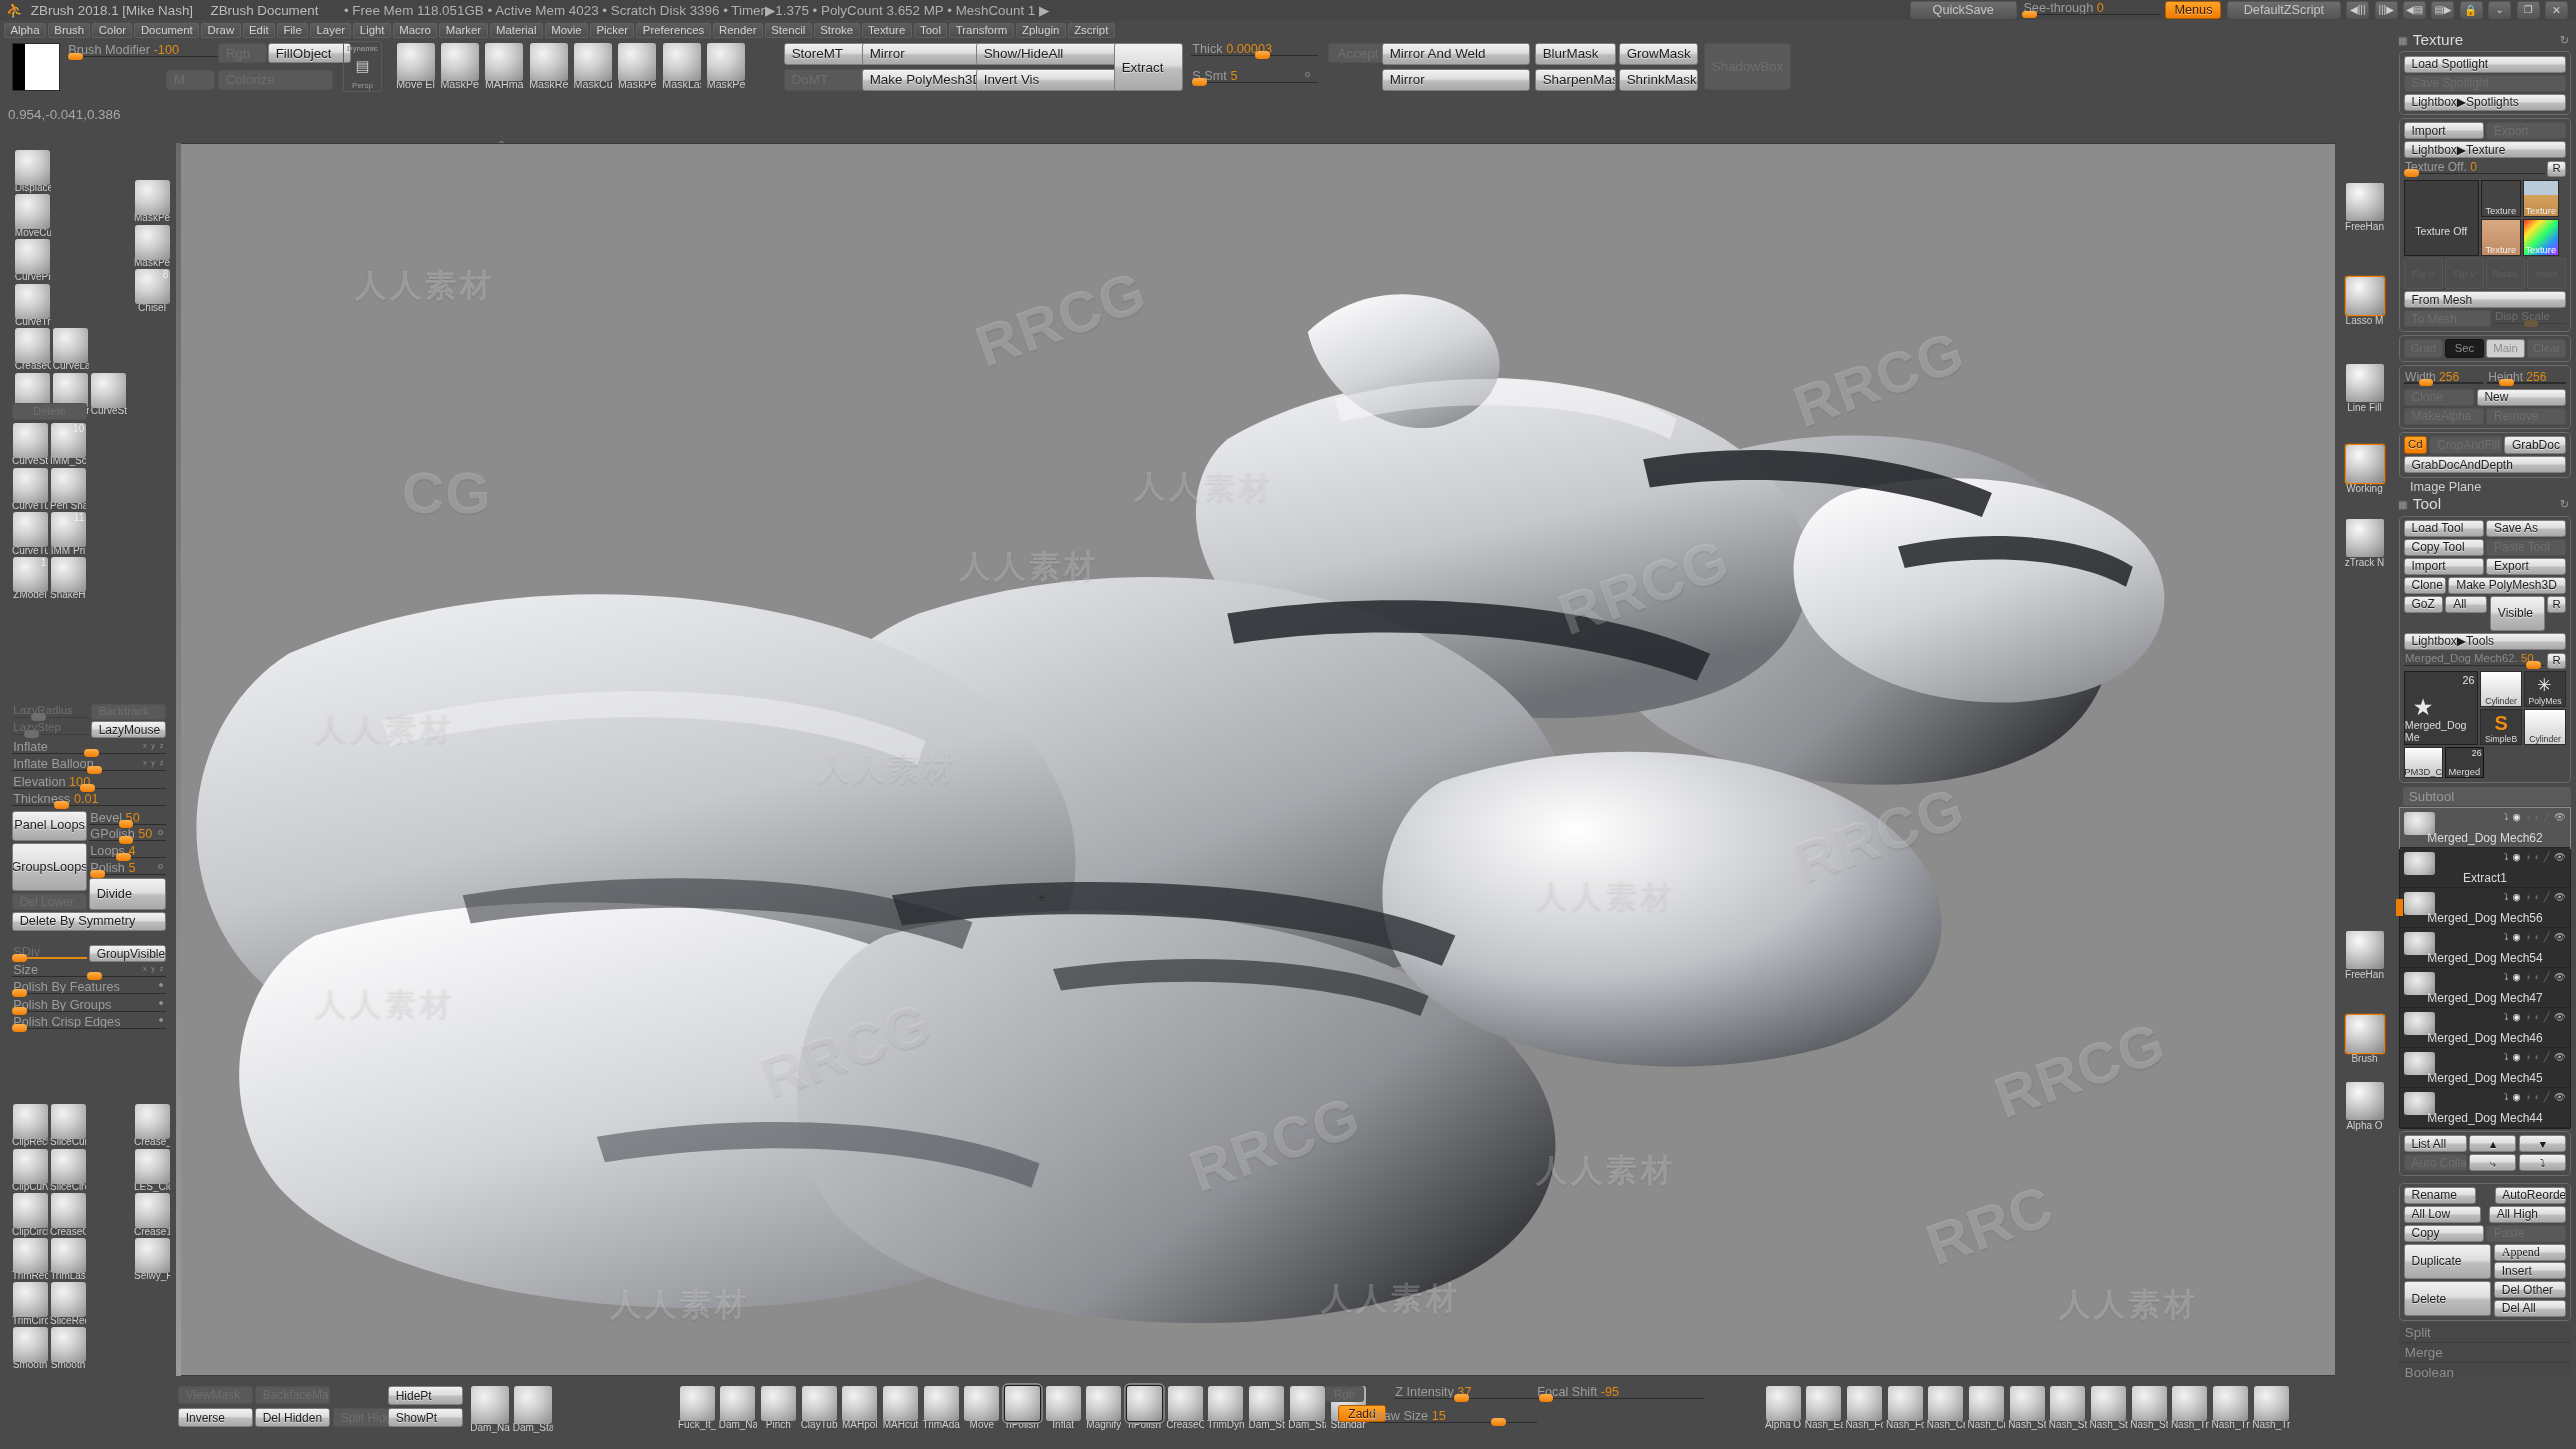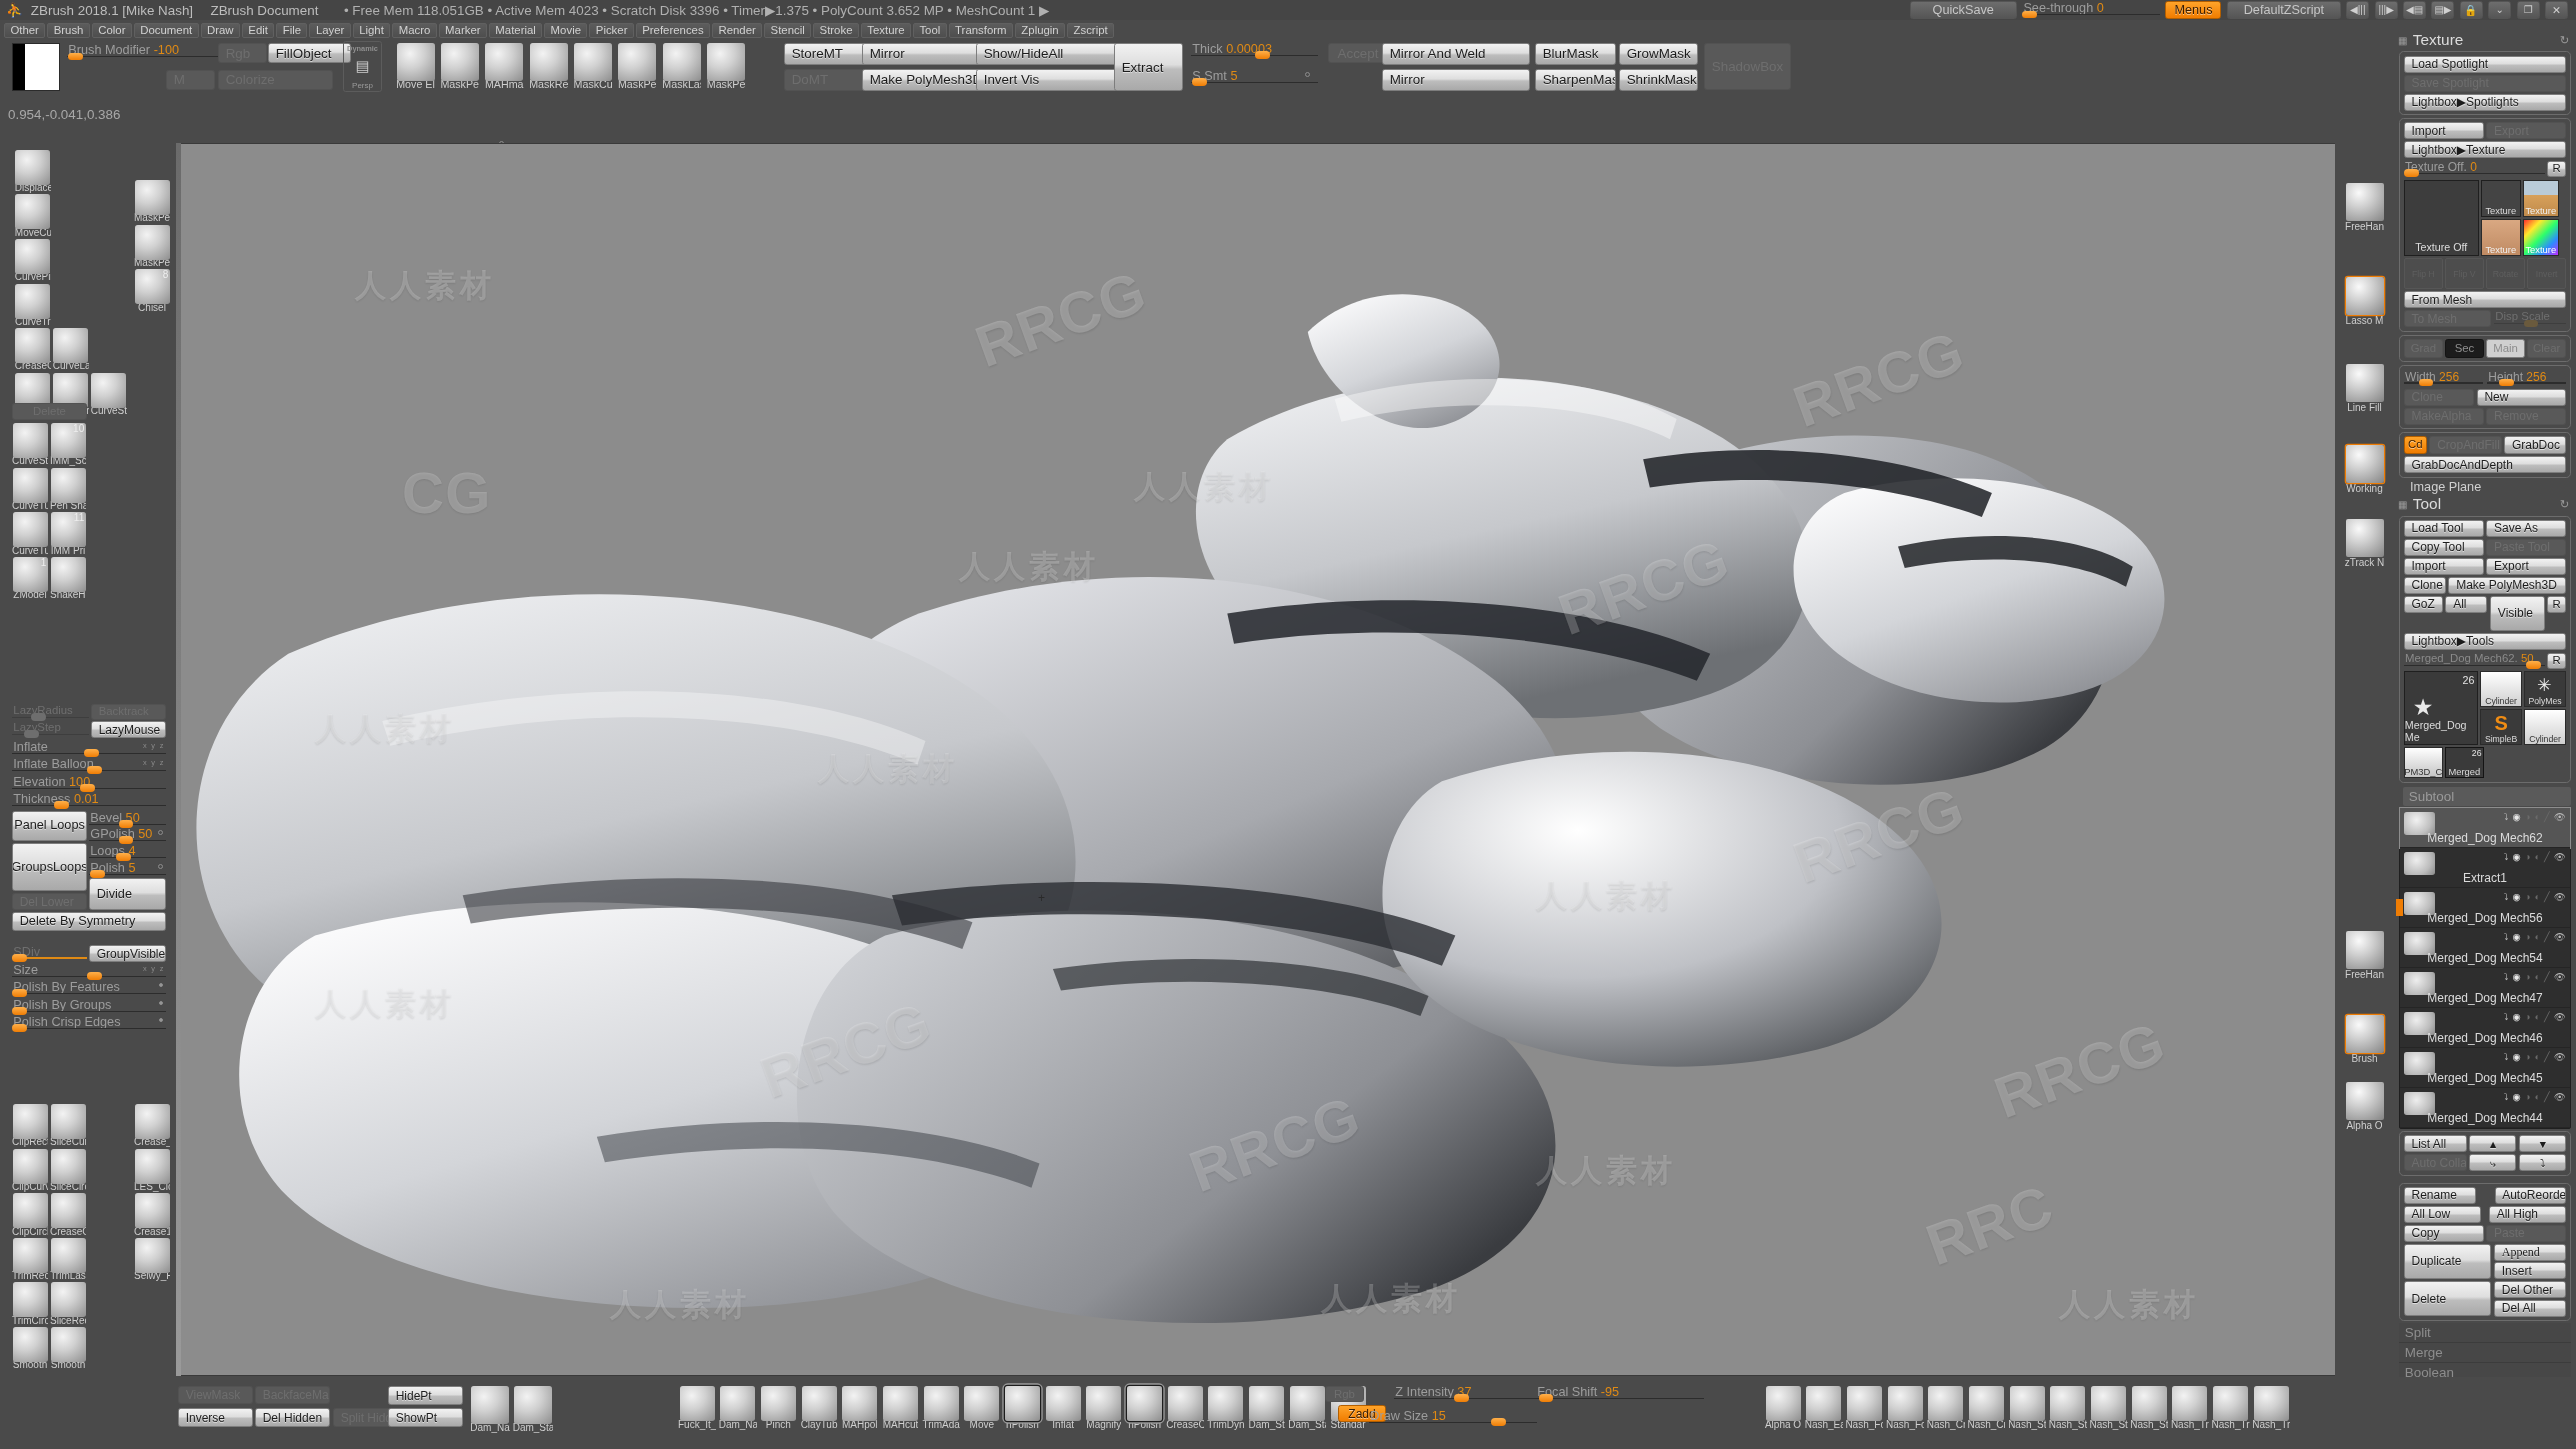--- a/index.html
+++ b/index.html
@@ -96,21 +96,21 @@
     <div class="zb-btn center" style="width:23px;height:17.4px;background:linear-gradient(to bottom,#6d6d6d,#555);color:#cfcfcf;border-color:#555;text-shadow:none;font-size:10px;">▤▶</div>
     <div class="zb-btn center" style="width:23px;height:17.4px;background:linear-gradient(to bottom,#6d6d6d,#555);color:#cfcfcf;border-color:#555;text-shadow:none;font-size:10.7px;">🔒</div>
     <div class="zb-btn center" style="width:23px;height:17.4px;background:linear-gradient(to bottom,#6d6d6d,#555);color:#cfcfcf;border-color:#555;text-shadow:none;font-size:10px;">⌄</div>
     <div class="zb-btn center" style="width:23px;height:17.4px;background:linear-gradient(to bottom,#6d6d6d,#555);color:#cfcfcf;border-color:#555;text-shadow:none;font-size:10px;">❐</div>
     <div class="zb-btn center" style="width:23px;height:17.4px;background:linear-gradient(to bottom,#6d6d6d,#555);color:#cfcfcf;border-color:#555;text-shadow:none;font-size:10.7px;">✕</div>
   </div>
 </div>
 
 <div style="position:absolute;left:0;top:21px;width:2576px;height:19px;background:#4a4a4a;display:flex;align-items:center;gap:2px;padding-left:4px;">
   <div id="menu-items" style="display:flex;gap:2px;">
-      <div class="zb-btn center" style="height: 14.8px; font-size: 11.4px; padding: 0px 5.4px; background: linear-gradient(rgb(92, 92, 92), rgb(78, 78, 78)); color: rgb(210, 210, 210); border-color: rgb(96, 96, 96); text-shadow: none; border-radius: 2px;">Other</div>
+      <div class="zb-btn center" style="height: 14.8px; font-size: 11.4px; padding: 0px 5.4px; background: linear-gradient(rgb(92, 92, 92), rgb(78, 78, 78)); color: rgb(210, 210, 210); border-color: rgb(96, 96, 96); text-shadow: none; border-radius: 2px;">Alpha</div>
       <div class="zb-btn center" style="height: 14.8px; font-size: 11.4px; padding: 0px 5.4px; background: linear-gradient(rgb(92, 92, 92), rgb(78, 78, 78)); color: rgb(210, 210, 210); border-color: rgb(96, 96, 96); text-shadow: none; border-radius: 2px;">Brush</div>
       <div class="zb-btn center" style="height: 14.8px; font-size: 11.4px; padding: 0px 5.4px; background: linear-gradient(rgb(92, 92, 92), rgb(78, 78, 78)); color: rgb(210, 210, 210); border-color: rgb(96, 96, 96); text-shadow: none; border-radius: 2px;">Color</div>
       <div class="zb-btn center" style="height: 14.8px; font-size: 11.4px; padding: 0px 5.4px; background: linear-gradient(rgb(92, 92, 92), rgb(78, 78, 78)); color: rgb(210, 210, 210); border-color: rgb(96, 96, 96); text-shadow: none; border-radius: 2px;">Document</div>
       <div class="zb-btn center" style="height: 14.8px; font-size: 11.4px; padding: 0px 5.4px; background: linear-gradient(rgb(92, 92, 92), rgb(78, 78, 78)); color: rgb(210, 210, 210); border-color: rgb(96, 96, 96); text-shadow: none; border-radius: 2px;">Draw</div>
       <div class="zb-btn center" style="height: 14.8px; font-size: 11.4px; padding: 0px 5.4px; background: linear-gradient(rgb(92, 92, 92), rgb(78, 78, 78)); color: rgb(210, 210, 210); border-color: rgb(96, 96, 96); text-shadow: none; border-radius: 2px;">Edit</div>
       <div class="zb-btn center" style="height: 14.8px; font-size: 11.4px; padding: 0px 5.4px; background: linear-gradient(rgb(92, 92, 92), rgb(78, 78, 78)); color: rgb(210, 210, 210); border-color: rgb(96, 96, 96); text-shadow: none; border-radius: 2px;">File</div>
       <div class="zb-btn center" style="height: 14.8px; font-size: 11.4px; padding: 0px 5.4px; background: linear-gradient(rgb(92, 92, 92), rgb(78, 78, 78)); color: rgb(210, 210, 210); border-color: rgb(96, 96, 96); text-shadow: none; border-radius: 2px;">Layer</div>
       <div class="zb-btn center" style="height: 14.8px; font-size: 11.4px; padding: 0px 5.4px; background: linear-gradient(rgb(92, 92, 92), rgb(78, 78, 78)); color: rgb(210, 210, 210); border-color: rgb(96, 96, 96); text-shadow: none; border-radius: 2px;">Light</div>
       <div class="zb-btn center" style="height: 14.8px; font-size: 11.4px; padding: 0px 5.4px; background: linear-gradient(rgb(92, 92, 92), rgb(78, 78, 78)); color: rgb(210, 210, 210); border-color: rgb(96, 96, 96); text-shadow: none; border-radius: 2px;">Macro</div>
       <div class="zb-btn center" style="height: 14.8px; font-size: 11.4px; padding: 0px 5.4px; background: linear-gradient(rgb(92, 92, 92), rgb(78, 78, 78)); color: rgb(210, 210, 210); border-color: rgb(96, 96, 96); text-shadow: none; border-radius: 2px;">Marker</div>
@@ -772,21 +772,21 @@
       <div class="slider" style="flex:1;">
         <span class="lbl" style="font-size:12px;"><span>Texture Off.</span>
           <span class="val">0</span></span>
         <div class="track"></div>
           <div class="knob" style="left:0;"></div>
       </div>
       <div class="zb-btn center" style="width:19px;height:16px;font-size:11.4px;">R</div>
     </div>
     <div style="display:flex;gap:2px;margin-top:2px;">
       <div style="width:75px;height:76px;background:#3d3d3d;border:1.3px solid #1f1f1f;display:flex;align-items:flex-end;justify-content:center;">
-        <span style="font-size:10.7px;color:#dcdcdc;padding-bottom:2px;">Texture Off</span>
+        <span style="font-size:10.7px;color:#dcdcdc;padding-bottom:18px;">Texture Off</span>
       </div>
       <div style="display:flex;flex-direction:column;gap:2px;">
         <div style="width:40px;height:37px;background:#444;border:1.3px solid #1f1f1f;display:flex;align-items:flex-end;justify-content:center;">
           <span style="font-size:9.4px;color:#dcdcdc;">Texture</span>
           </div>
         <div style="width:40px;height:37px;background:linear-gradient(#d9a882,#c08b63);border:0.7px solid #2b2b2b;display:flex;align-items:flex-end;justify-content:center;">
           <span style="font-size:9.4px;color:#f0f0f0;">Texture</span>
           </div>
       </div>
       <div style="display:flex;flex-direction:column;gap:2px;">

